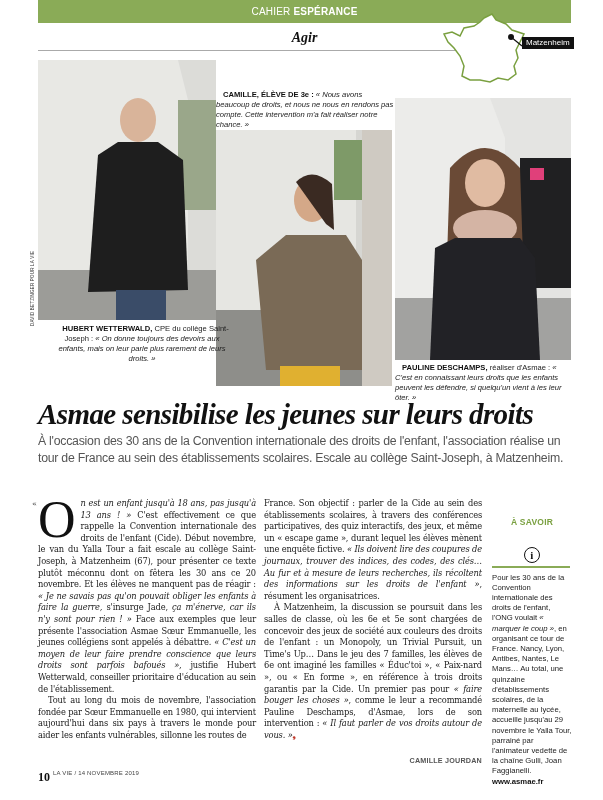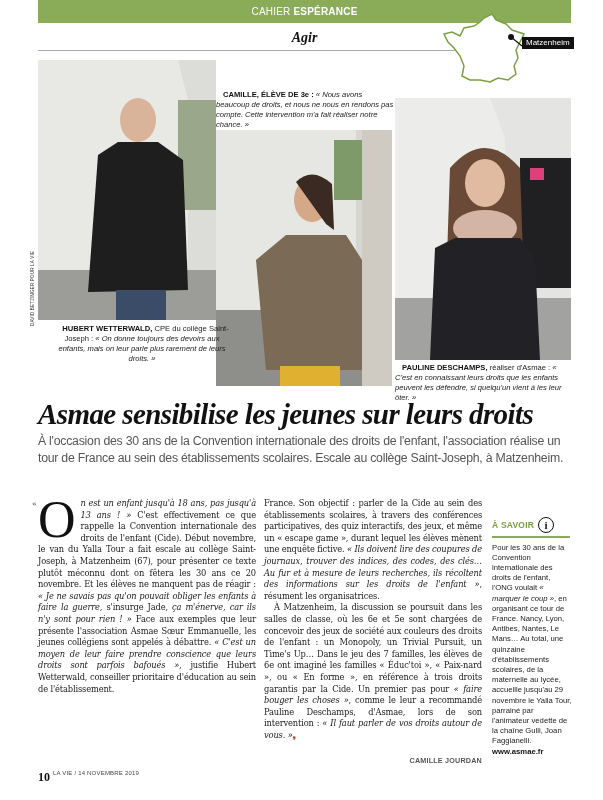--- a/index.html
+++ b/index.html
@@ -66,21 +66,21 @@
   .dropcap {
     float: left; font-family: "Liberation Serif", serif; font-size: 52px; line-height: 40px;
     margin: 2px 5px 0 0; color: #111;
   }
   .open-quote-mark { position: absolute; left: -6px; top: 0; font-size: 8px; color: #333; }
 
   .signature { position: absolute; left: 400px; top: 736px; width: 82px; text-align: right; font-size: 7.2px; font-weight: bold; color: #555; letter-spacing: 0.2px; margin-top: 20px; }
   .end-mark { color: #c0392b; font-weight: bold; }
 
   .savoir { position: absolute; left: 492px; top: 517px; width: 80px; }
-  .savoir-title { display: flex; align-items: center; gap: 4px; color: #7aa040; font-weight: bold; font-size: 8.5px; letter-spacing: 0.2px; }
+  .savoir-title { display: flex; align-items: center; gap: 20px; color: #7aa040; font-weight: bold; font-size: 8.5px; letter-spacing: 0.2px; flex-direction: column; }
   .info-icon {
     width: 16px; height: 16px; border: 1.8px solid #111; border-radius: 50%;
     display: flex; align-items: center; justify-content: center;
     font-family: "Liberation Serif", serif; font-weight: bold; font-size: 11px; color: #111;
   }
   .savoir-rule { height: 1.5px; background: #8aab57; margin: 3px 0 5px 0; width: 78px; }
   .savoir-body { font-size: 7.7px; line-height: 10.2px; color: #222; }
   .savoir-body i { font-style: italic; margin-top: 44px; }
   .savoir-url { font-weight: bold; color: #111; }
 
@@ -160,20 +160,21 @@
 
 <h1 class="headline">Asmae sensibilise les jeunes sur leurs droits</h1>
 <p class="standfirst">À l'occasion des 30 ans de la Convention internationale des droits de l'enfant, l'association réalise un tour de France au sein des établissements scolaires. Escale au collège Saint-Joseph, à Matzenheim.</p>
 
 <div class="col col-1">
   <div class="dropcap-wrap">
     <span class="open-quote-mark">«</span>
     <span class="dropcap">O</span>
     <p><i>n est un enfant jusqu'à 18 ans, pas jusqu'à 13 ans ! »</i><span> C'est effectivement ce que rappelle la Convention internationale des droits de l'enfant (Cide). Début novembre, le van du Yalla Tour a fait escale au collège Saint-Joseph, à Matzenheim (67), pour présenter ce texte plutôt méconnu dont on fêtera les 30 ans ce 20 novembre. Et les élèves ne manquent pas de réagir : </span><i>« Je ne savais pas qu'on pouvait obliger les enfants à faire la guerre,</i><span> s'insurge Jade, </span><i>ça m'énerve, car ils n'y sont pour rien ! »</i><span> Face aux exemples que leur présente l'association Asmae Sœur Emmanuelle, les jeunes collégiens sont appelés à débattre. </span><i>« C'est un moyen de leur faire prendre conscience que leurs droits sont parfois bafoués »</i><span>, justifie Hubert Wetterwald, conseiller prioritaire d'éducation au sein de l'établissement.</span></p>
   </div>
+  <p class="indent">Tout au long du mois de novembre, l'association fondée par Sœur Emmanuelle en 1980, qui intervient aujourd'hui dans six pays à travers le monde pour aider les enfants vulnérables, sillonne les routes de</p>
 </div>
 
 <div class="col col-2">
   <p><span>France. Son objectif : parler de la Cide au sein des établissements scolaires, à travers des conférences participatives, des quiz interactifs, des jeux, et même un « escape game », durant lequel les élèves mènent une enquête fictive. </span><i>« Ils doivent lire des coupures de journaux, trouver des indices, des codes, des clés… Au fur et à mesure de leurs recherches, ils récoltent des informations sur les droits de l'enfant »</i><span>, résument les organisatrices.</span></p>
   <p class="indent"><span>À Matzenheim, la discussion se poursuit dans les salles de classe, où les 6e et 5e sont chargées de concevoir des jeux de société aux couleurs des droits de l'enfant : un Monopoly, un Trivial Pursuit, un Time's Up… Dans le jeu des 7 familles, les élèves de 6e ont imaginé les familles « Éduc'toi », « Paix-nard », ou « En forme », en référence à trois droits garantis par la Cide. Un premier pas pour </span><i>« faire bouger les choses »</i><span>, comme le leur a recommandé Pauline Deschamps, d'Asmae, lors de son intervention : </span><i>« Il faut parler de vos droits autour de vous. »</i><span class="end-mark">❟</span></p>
 </div>
 <div class="signature">CAMILLE JOURDAN</div>
 
 <div class="savoir">
   <div class="savoir-title">

